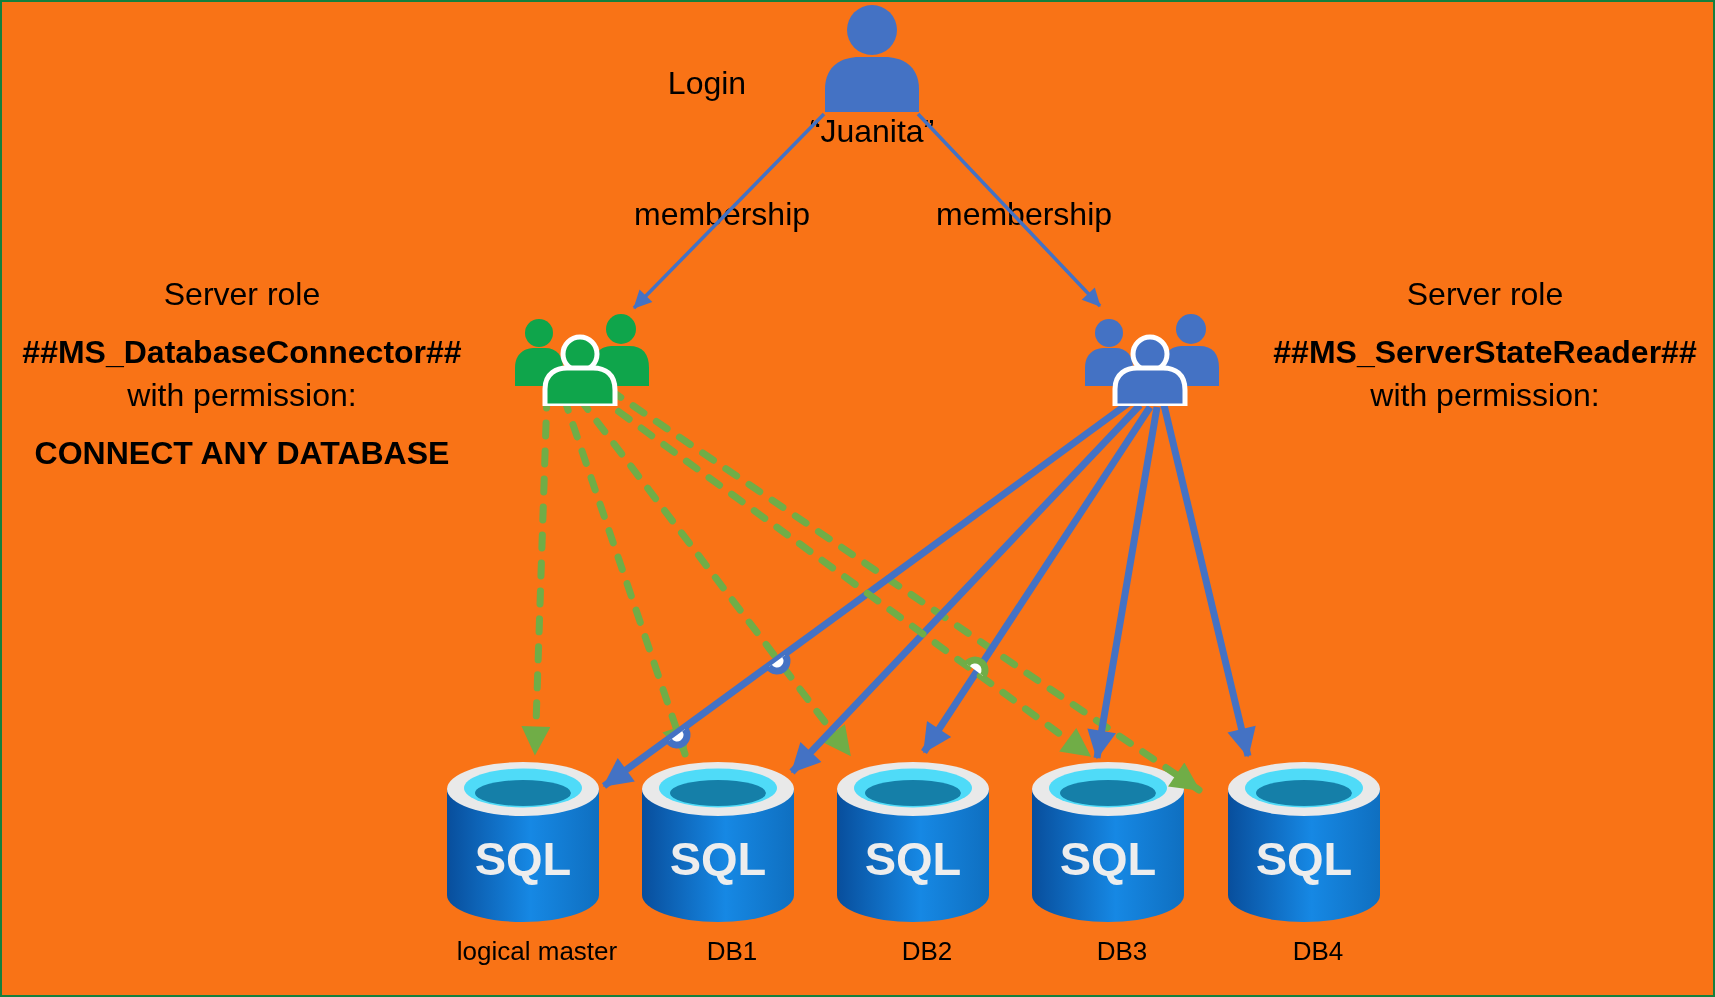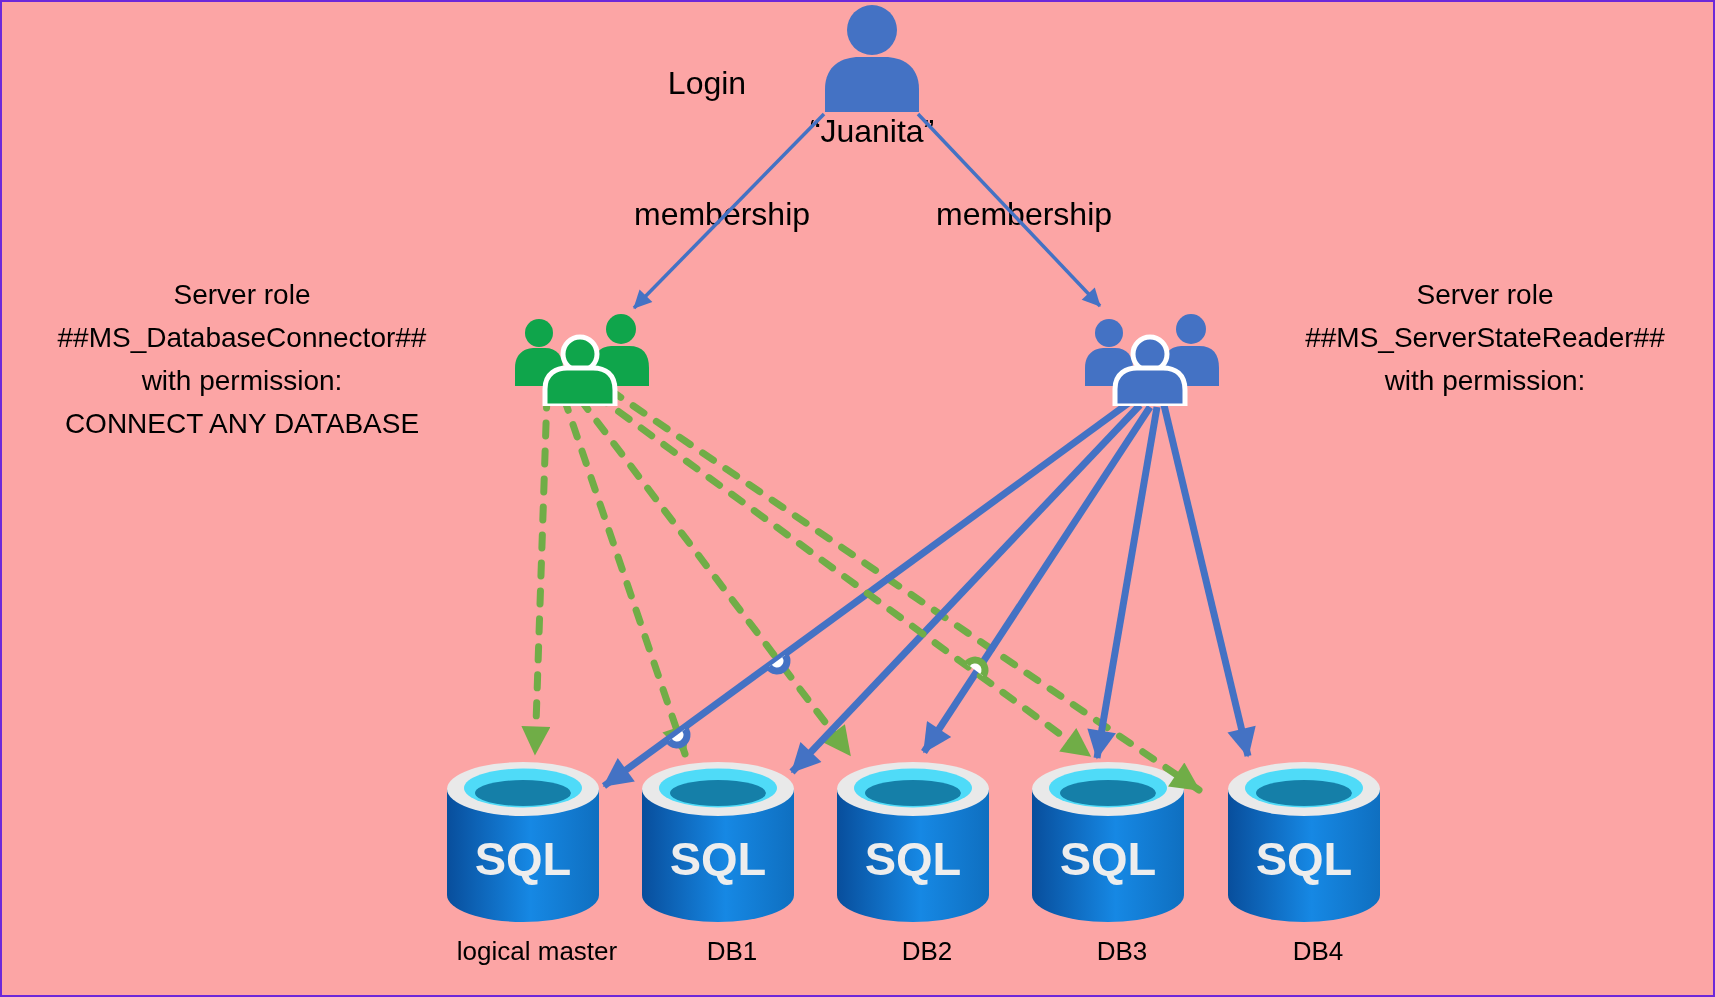--- a/index.html
+++ b/index.html
@@ -1,22 +1,22 @@
 <!DOCTYPE html>
 <html><head>
 <meta charset="utf-8">
 <style>
   html,body{margin:0;padding:0;background:#fff;}
   .canvas{
-    position:relative;width:1711px;height:993px;background:#fca5a5;
-    border:2px solid #6d28d9;overflow:hidden;
+    position:relative;width:1711px;height:993px;background:#f97316;
+    border:2px solid #15803d;overflow:hidden;
     font-family:"Liberation Sans",sans-serif;color:#000;
   }
-  .txt{position:absolute;text-align:center;font-size:28px;line-height:43px;color:#000;}
-  .b{font-weight:400;}
+  .txt{position:absolute;text-align:center;font-size:32px;line-height:43px;color:#000;}
+  .b{font-weight:700;margin-top:15px;}
   .toplabel{font-size:32px;}
   .abs{position:absolute;}
   svg{display:block;}
   .db{position:absolute;width:180px;height:162px;text-align:right;}
   .db-label{
     position:absolute;top:174px;left:50%;transform:translateX(-50%);
     white-space:nowrap;font-size:26px;color:#000;
   }
   .lines-layer{position:absolute;left:0;top:0;pointer-events:none;}
 </style>

